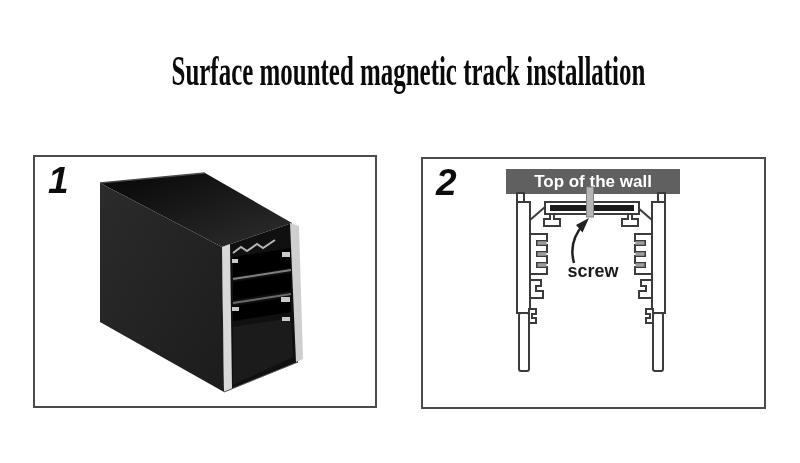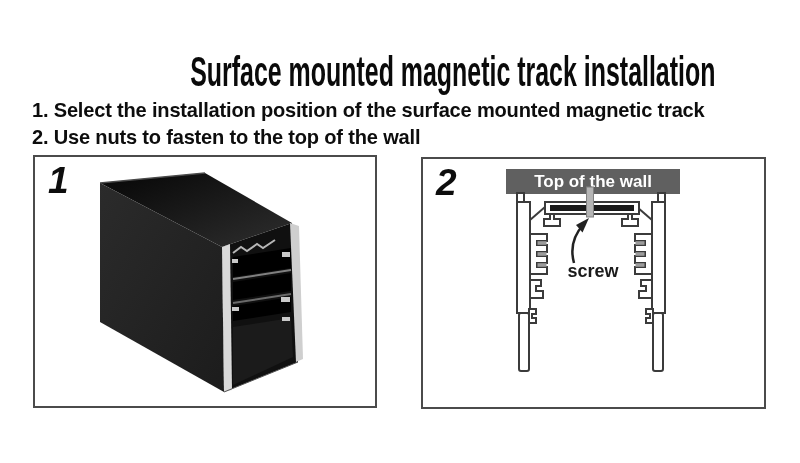--- a/index.html
+++ b/index.html
@@ -1,20 +1,20 @@
 <!DOCTYPE html>
 <html style="--c-text: #111111; --c-panel-border: #4b4b4b; --c-wall-bar: #606060; --c-wall-bar-text: #ffffff; --c-outline: #3b3b3b; --c-screw: #b5b5b5; --c-label: #1a1a1a; --c-product-black: #1f1f1f; --c-aluminum: #d9d9d9;"><head>
 <meta charset="utf-8">
 <style>
   html,body{margin:0;padding:0;background:#ffffff;}
   .page{
     position:relative;width:800px;height:463px;background:#fff;overflow:hidden;
     font-family:"Liberation Sans",sans-serif;color:var(--c-text,#111);
   }
-  .title-row{position:absolute;top:49px;left:0;right:0;text-align:center;line-height:44px;}
+  .title-row{position:absolute;top:49px;left:0;right:0;text-align:center;line-height:44px;font-family:Liberation Serif, serif;}
   .title-text{
     display:inline-block;white-space:nowrap;font-weight:bold;font-size:43px;
     transform:scaleX(0.58);transform-origin:50% 50%;color:#0a0a0a;
   }
   .instructions{position:absolute;top:96px;left:32px;}
   .instr{
     white-space:nowrap;font-weight:bold;font-size:21px;height:27px;line-height:27px;
     transform:scaleX(0.955);transform-origin:left top;color:#0d0d0d;letter-spacing:-0.2px;
   }
   .panel{position:absolute;background:#fff;border:2px solid var(--c-panel-border,#4b4b4b);box-sizing:border-box;}
@@ -31,24 +31,20 @@
 </style>
 </head>
 <body>
 
 <div class="page">
 
   <div class="title-row">
     <span class="title-text">Surface mounted magnetic track installation</span>
   </div>
 
-  <div class="instructions">
-    <div class="instr">1. Select the installation position of the surface mounted magnetic track</div>
-    <div class="instr">2. Use nuts to fasten to the top of the wall</div>
-  </div>
 
   <div class="panel panel1">
     <span class="panel-num">1</span>
     <svg class="fig" viewBox="0 0 340 249" aria-hidden="true">
       <defs>
         <linearGradient id="gTop" x1="0" y1="0" x2="1" y2="1">
           <stop offset="0" stop-color="#060606"></stop>
             <stop offset="1" stop-color="#2e2e2e"></stop>
         </linearGradient>
         <linearGradient id="gFront" x1="0" y1="0" x2="1" y2="1">

